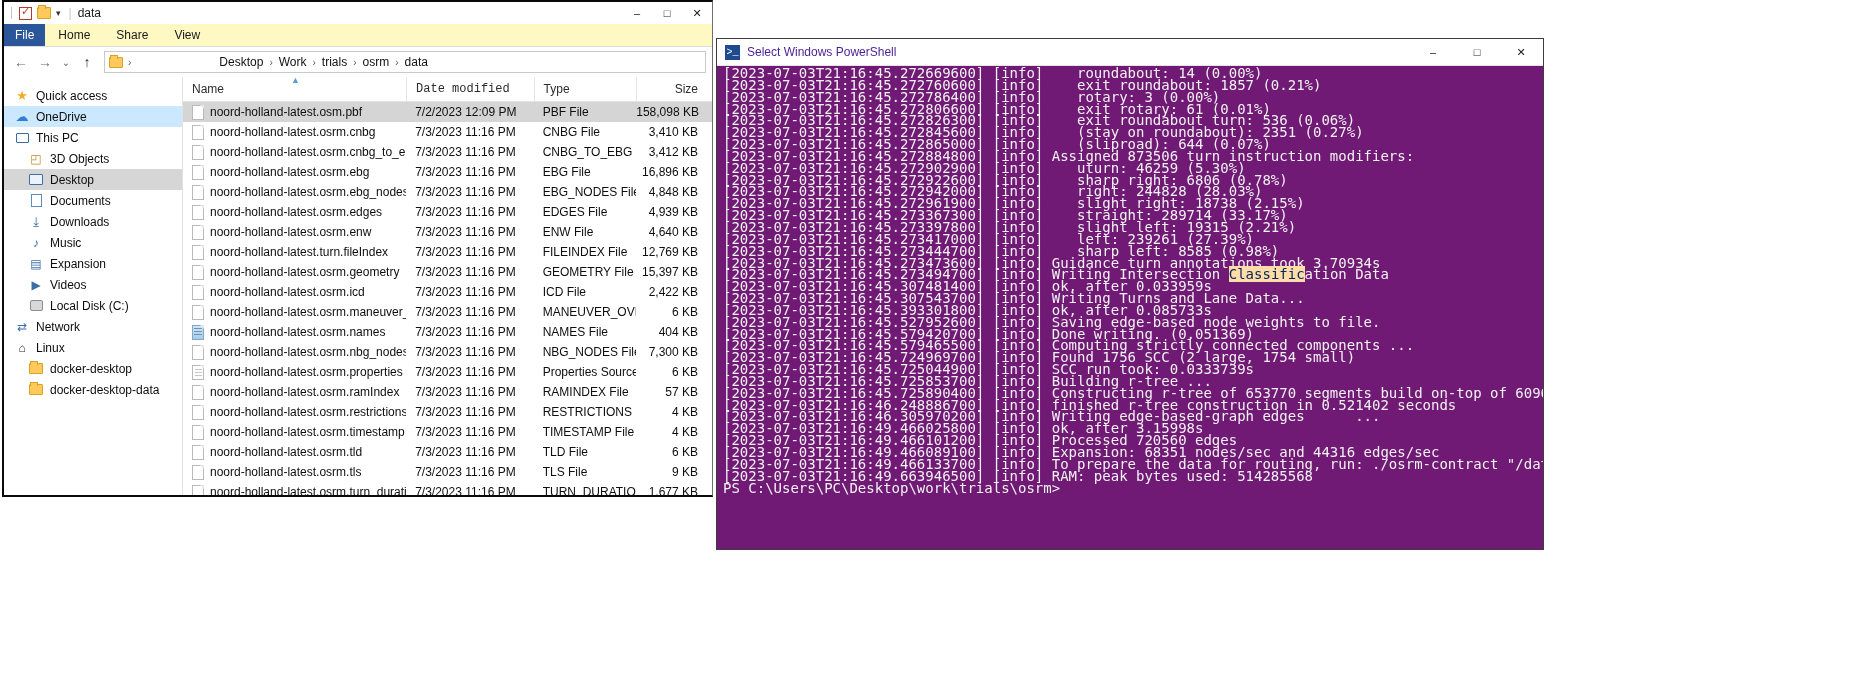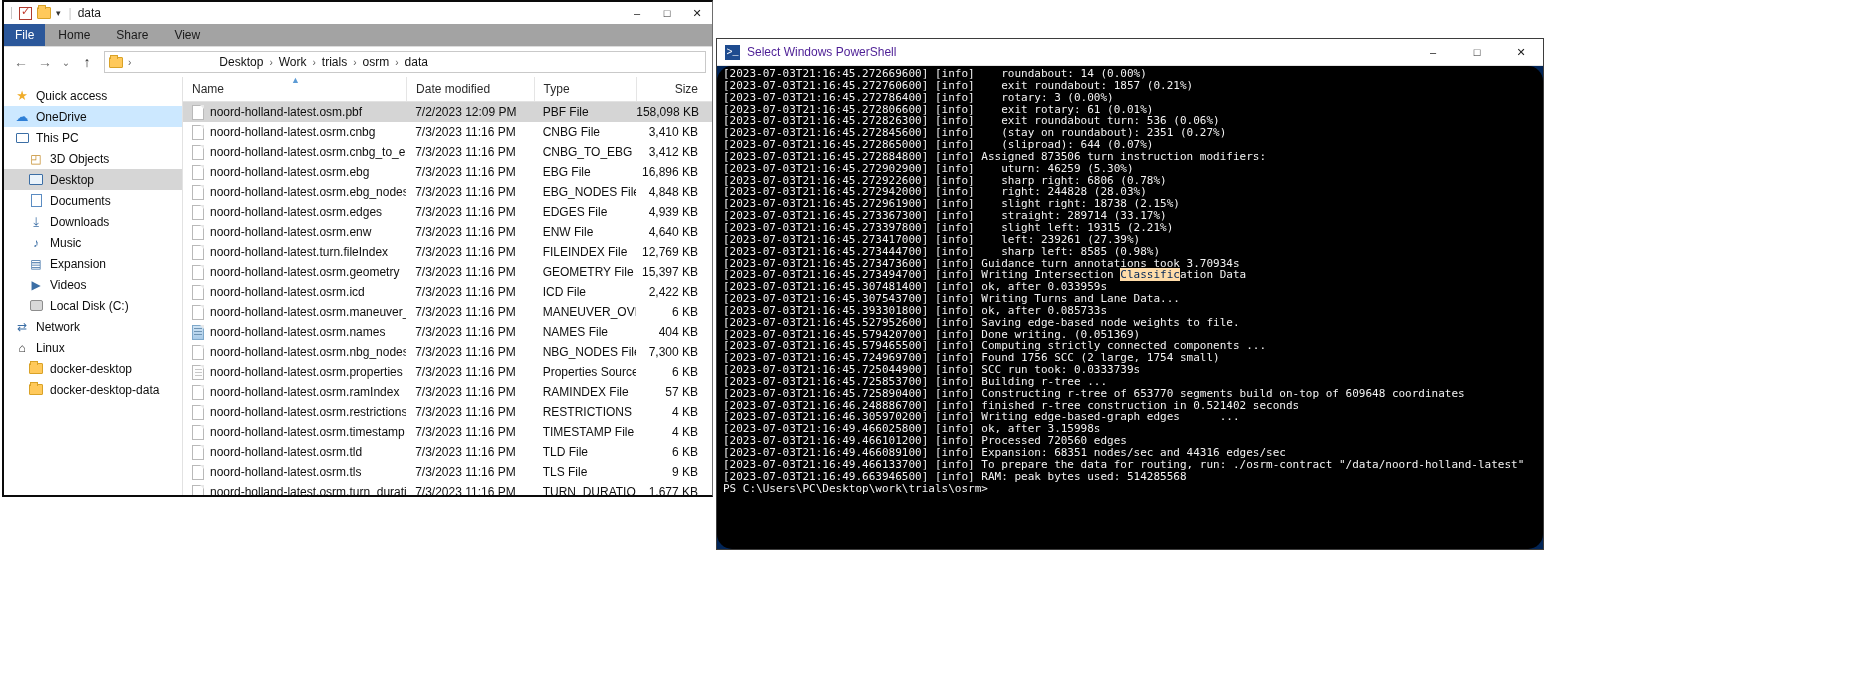--- a/index.html
+++ b/index.html
@@ -47,21 +47,21 @@
   }
   .qat-caret { font-size: 9px; color: #333; padding: 0 2px; }
   .title-sep { color:#c9c9c9; margin: 0 6px; font-size: 12px;}
   .exp-title { font-size: 12px; color: #1a1a1a; }
   .winbtns { position:absolute; right:0; top:0; display:flex; height:22px;}
   .winbtn { width: 30px; height: 22px; display:flex; align-items:center; justify-content:center;
             font-size: 11px; color:#222; }
 
   .exp-ribbon {
     height: 23px; display: flex; align-items: stretch; flex: none;
-    border-bottom: 1px solid #dcdcdc; background: #a3a3a3;
+    border-bottom: 1px solid #dcdcdc; background: #fef9c3;
   }
   .rb-file {
     background: #2b579a; color: #fff; font-size: 12px;
     padding: 0 11px; display:flex; align-items:center;
   }
   .rb-tab {
     font-size: 12px; color: #1a1a1a; padding: 0 13px;
     display:flex; align-items:center;
   }
 
@@ -118,21 +118,21 @@
                border-left: 1px solid #e2e2e2; }
   .col-head {
     height: 25px; display: flex; align-items: center; flex: none;
     border-bottom: 1px solid #e2e2e2; font-size: 12px; color: #2b2b2b;
     position: relative;
   }
   .ch { padding-left: 9px; position: relative; height: 100%; display:flex; align-items:center;
         border-left: 1px solid #e5e5e5; }
   .ch:first-child { border-left: none; }
   .ch-name { width: 224px; align-items: center; }
-  .ch-date { width: 128px; }
+  .ch-date { width: 128px; font-family: Liberation Mono, monospace; }
   .ch-type { width: 103px; }
   .ch-size { width: 76px; justify-content: flex-end; padding-right: 14px; }
   .sort-caret {
     position: absolute; left: 108px; top: -2px; font-size: 9px; color: #5c9bd5;
   }
 
   .rows { flex: 1; overflow: hidden; }
   .row {
     height: 20px; display: flex; align-items: center; font-size: 12px; color: #0e0e0e;
   }
@@ -179,24 +179,24 @@
     width: 15px; height: 15px; background: #1e4b8f; margin-right: 7px;
     display: flex; align-items: center; justify-content: center;
     color: #fff; font-size: 10px; font-family: "Liberation Mono", monospace;
     flex:none;
   }
   .psh-name { font-size: 12px; color: #4c1d95; }
   .psh-winbtns { margin-left: auto; display: flex; height: 27px; }
   .psh-wb { width: 44px; height: 27px; display:flex; align-items:center; justify-content:center;
             color: #1a1a1a; font-size: 11px; }
   .psh-body {
-    flex: 1; background: #000000; padding: 2px 4px 0 6px;
+    flex: 1; background: #701a75; padding: 2px 4px 0 6px;
     font-family: "DejaVu Sans Mono", "Liberation Mono", monospace;
-    font-size: 11px; line-height: 11.85px;
-    color: #f2f2f2; overflow: hidden; white-space: pre; border-radius: 15px;
+    font-size: 14px; line-height: 11.85px;
+    color: #f2f2f2; overflow: hidden; white-space: pre;
   }
   .psh-body .ln { display: block; height: 11.85px; }
   .hl { background: #ffdca8; color: #012456; }
 </style>
 </head>
 <body>
 
 <div id="root">
 
   <div class="explorer">

